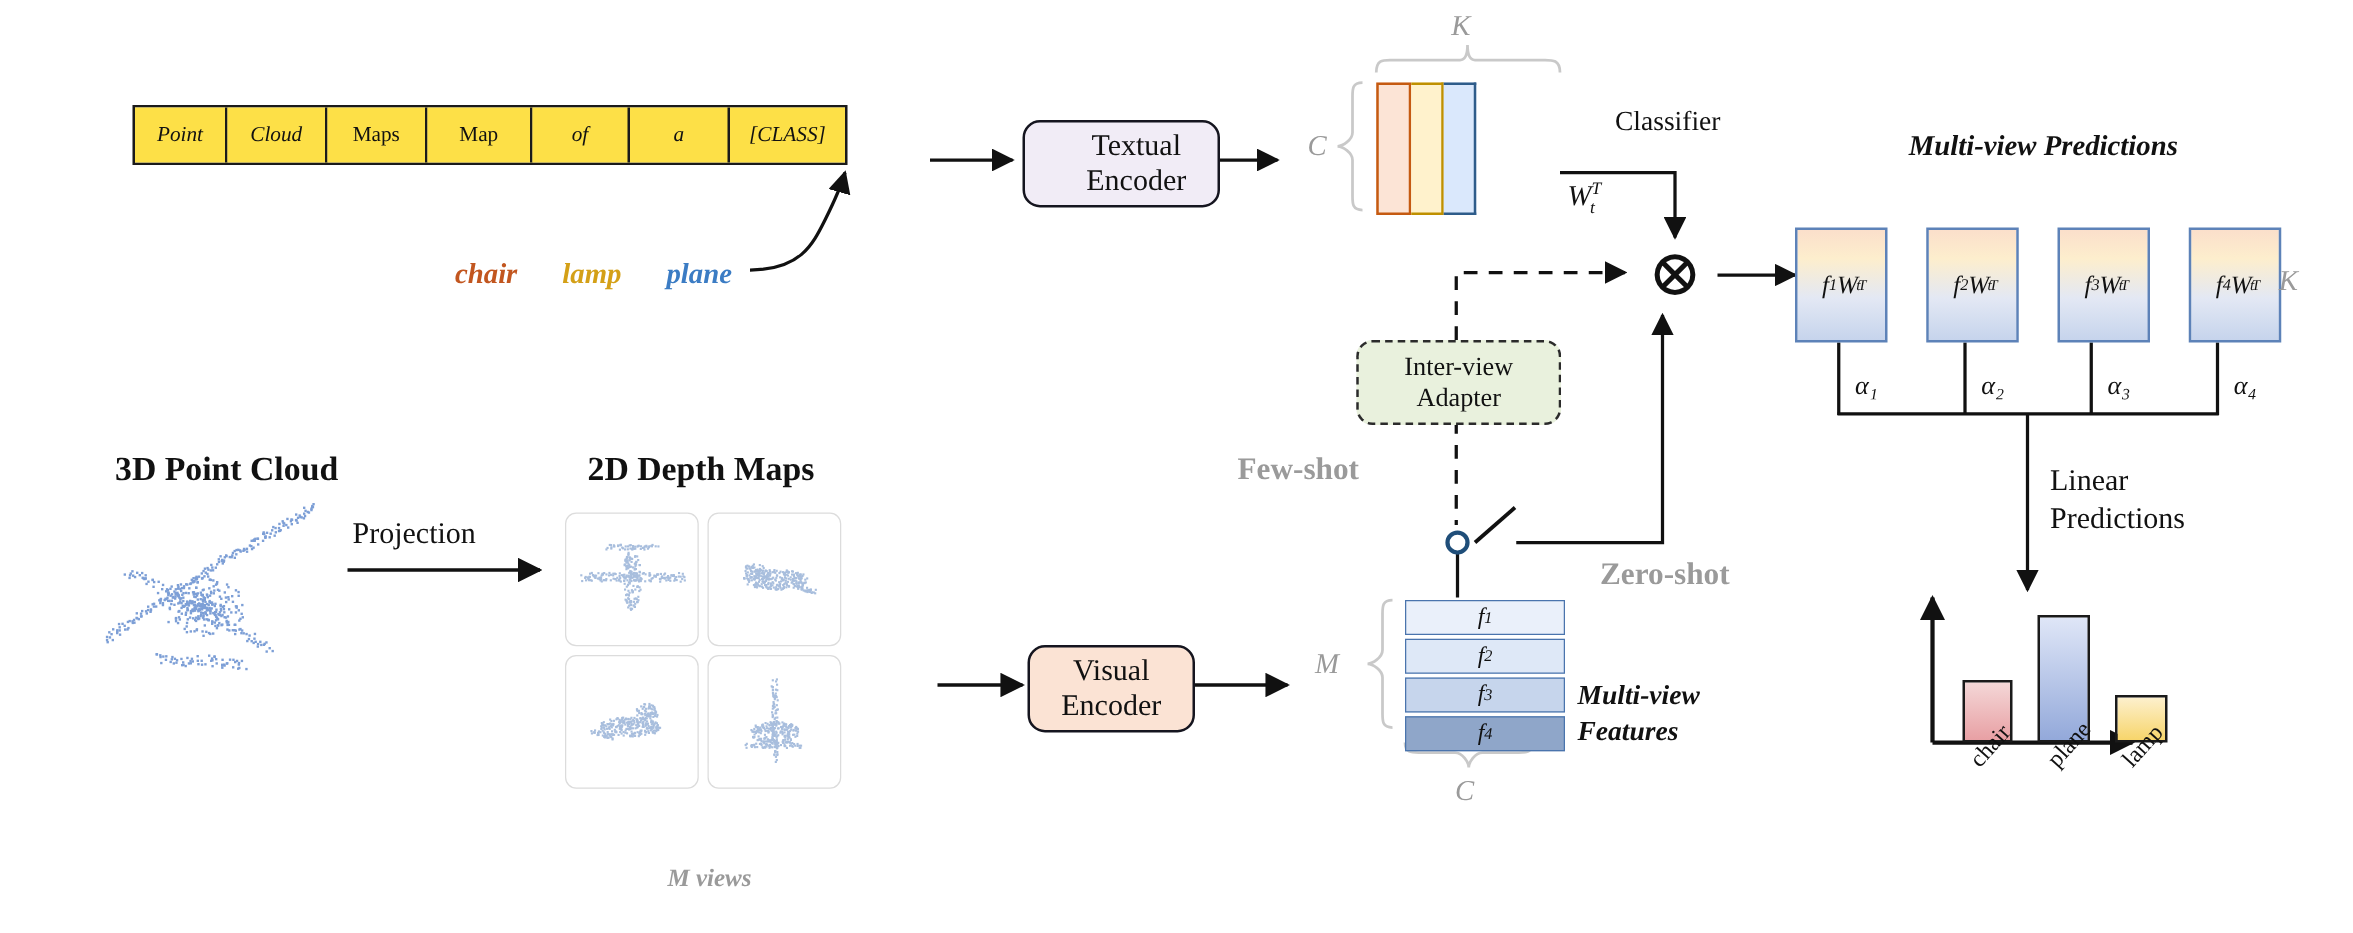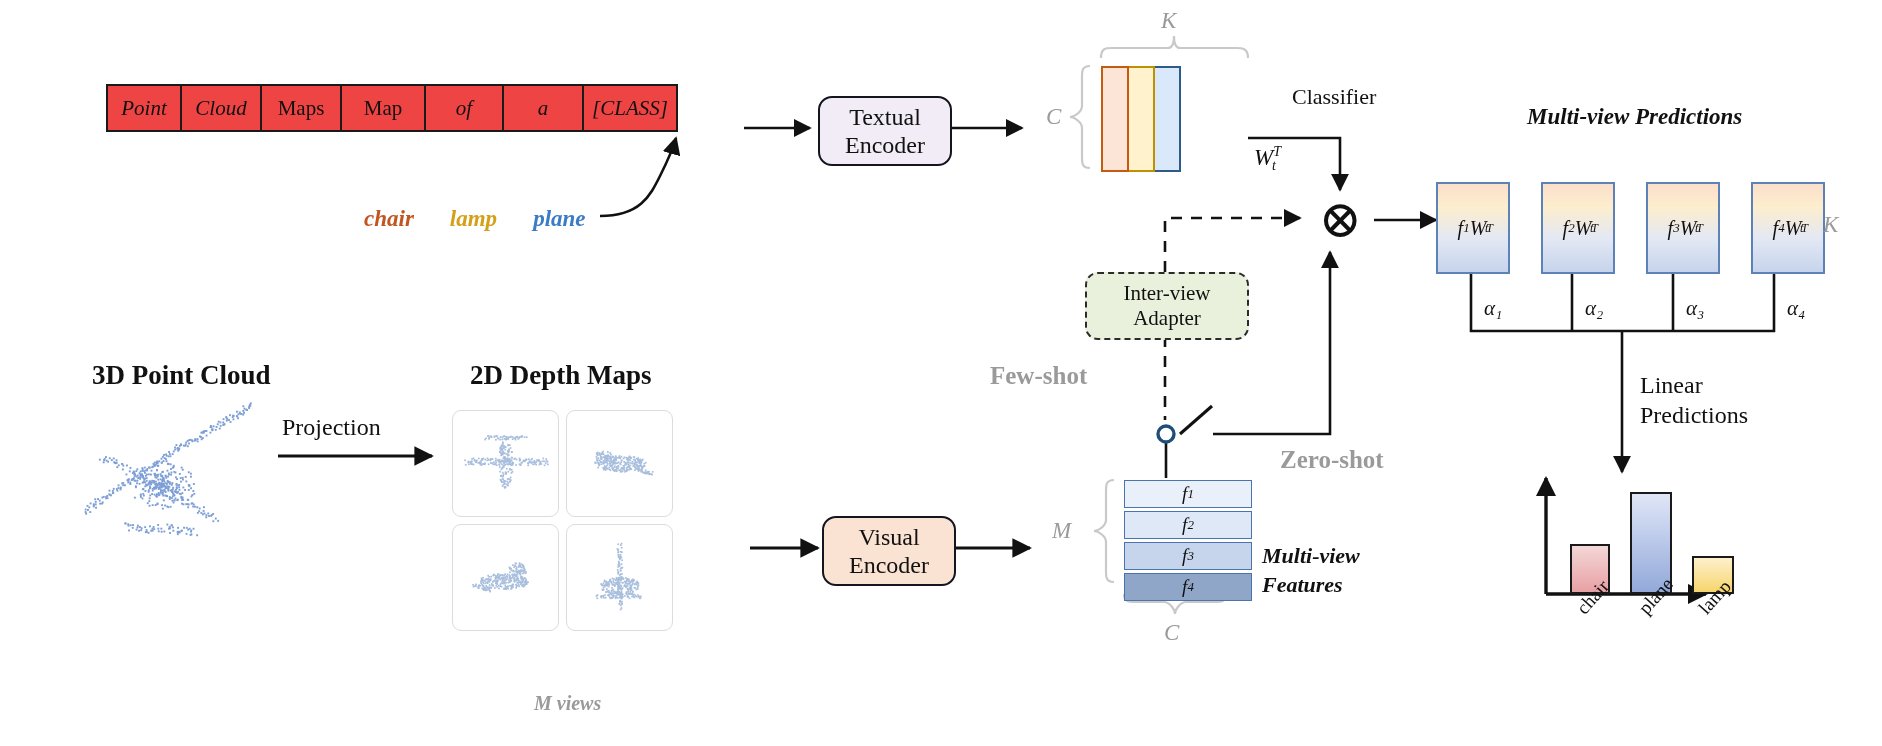--- a/index.html
+++ b/index.html
@@ -4,21 +4,21 @@
 <style>
   html,body{margin:0;padding:0;background:#ffffff;}
   body{width:1882px;height:746px;position:relative;overflow:hidden;
        font-family:"Liberation Serif","DejaVu Serif",serif;color:#111;}
   .abs{position:absolute;}
   .ctr{display:flex;align-items:center;justify-content:center;}
 
   
   #prompt-table{left:106px;top:84px;display:flex;border:2.5px solid #1a1a1a;background:#f0f0f0;}
   #prompt-table .cell{height:44px;line-height:44px;text-align:center;
-      border-right:2.5px solid #1a1a1a;font-size:21px;background:#ef4444;}
+      border-right:2.5px solid #1a1a1a;font-size:17px;background:#fde047;}
   #prompt-table .cell:last-child{border-right:none;}
   .it{font-style:italic;}
 
   
   #class-words{left:364px;top:206px;display:flex;gap:36px;font-size:23px;font-style:italic;font-weight:600;}
 
   
   .encoder{border:2.5px solid #15151f;border-radius:14px;display:flex;flex-direction:column;
      align-items:center;justify-content:center;font-size:24px;line-height:1.18;}
 
@@ -139,21 +139,21 @@
   <div class="cell it" style="width:78px">a</div>
   <div class="cell it" style="width:92px">[CLASS]</div>
 </div>
 
 <div class="abs" id="class-words">
   <span style="color:#c2561f">chair</span>
   <span style="color:#d4a017">lamp</span>
   <span style="color:#3b7cc4">plane</span>
 </div>
 
-<div class="abs encoder" id="textual-encoder" style="left:818px;top:96px;width:130px;height:66px;background:#f1ecf6;">
+<div class="abs encoder" id="textual-encoder" style="left:818px;top:96px;width:130px;height:66px;background:#f1ecf6;padding-left:24px;">
   <span>Textual</span>
   <span>Encoder</span>
 </div>
 
 <div class="abs" id="classifier-matrix">
   <div class="mcol-a"></div>
   <div class="mcol-b"></div>
   <div class="mcol-c"></div>
 </div>
 <div class="abs gray" style="left:1161px;top:8px;font-size:23px;font-style:italic;">K</div>

